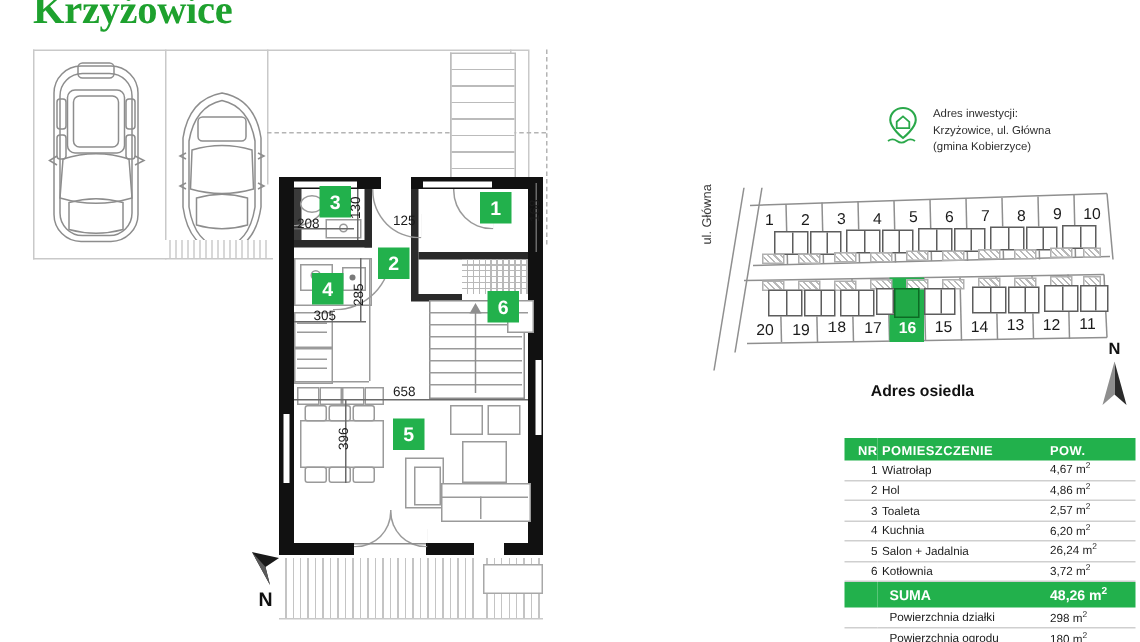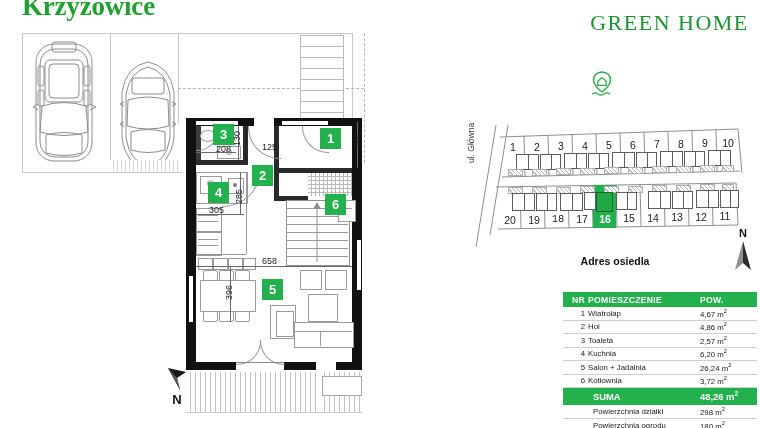--- a/index.html
+++ b/index.html
@@ -318,50 +318,54 @@
     <div class="dimline h" style="left:196px;top:266px;width:156px;"></div>
     <div class="dimline v" style="left:230px;top:266px;height:56px;"></div>
 
     <div class="roomno" style="left:320px;top:128px;">1</div>
     <div class="roomno" style="left:252px;top:165px;">2</div>
     <div class="roomno" style="left:213px;top:124px;">3</div>
     <div class="roomno" style="left:208px;top:182px;">4</div>
     <div class="roomno" style="left:262px;top:279px;">5</div>
     <div class="roomno" style="left:325px;top:194px;">6</div>
 
-    <div class="dim" style="left:216px;top:144px;">208</div>
+    <div class="dim" style="left:198px;top:144px;">208</div>
     <div class="dim vert" style="left:232px;top:146px;">130</div>
     <div class="dim" style="left:262px;top:142px;">125</div>
     <div class="dim vert" style="left:351px;top:148px;">168</div>
     <div class="dim" style="left:209px;top:205px;">305</div>
     <div class="dim vert" style="left:234px;top:204px;">285</div>
     <div class="dim" style="left:262px;top:256px;">658</div>
     <div class="dim vert" style="left:224px;top:300px;">396</div>
 
     <div id="plan-compass">
       <svg width="34" height="28" viewBox="0 0 34 28">
         <path d="M8 2 L20 24 L17 12 L26 6 Z" fill="#1a1a1a"></path>
         <path d="M8 2 L17 12 L20 24 Z" fill="#5a5a5a"></path>
       </svg>
       <div class="n">N</div>
     </div>
   </div>
 
   <div id="right-panel">
 
     <div id="logo">
-      <div class="brand">GREEN HOME</div>
     </div>
 
     <div id="address">
       <svg width="24" height="28" viewBox="0 0 24 28">
         <path d="M12 2 C7 2 3.5 5.6 3.5 10 C3.5 15.2 12 22 12 22 C12 22 20.5 15.2 20.5 10 C20.5 5.6 17 2 12 2 Z" fill="none" stroke="#2aa84a" stroke-width="1.4"></path>
         <path d="M7.8 11.2 L12 7.6 L16.2 11.2 L16.2 15.4 L7.8 15.4 Z" fill="none" stroke="#2aa84a" stroke-width="1.2"></path>
         <path d="M2 24 q3 -2.2 6 0 q3 2.2 6 0 q3 -2.2 6 0" fill="none" stroke="#2aa84a" stroke-width="1.2"></path>
       </svg>
+      <div class="addr-text">
+        <div>Adres inwestycji:</div>
+        <div>Krzyżowice, ul. Główna</div>
+        <div>(gmina Kobierzyce)</div>
+      </div>
     </div>
 
     <div id="siteplan">
 
       <svg style="position:absolute;left:0;top:0;" width="290" height="130">
         <line x1="26" y1="0" x2="6" y2="122" stroke="#8f8f8f" stroke-width="1"></line>
         <line x1="38" y1="0" x2="20" y2="110" stroke="#8f8f8f" stroke-width="1"></line>
 
         <line x1="30" y1="12" x2="268" y2="4" stroke="#8f8f8f" stroke-width="1"></line>
         <line x1="32" y1="52" x2="270" y2="46" stroke="#8f8f8f" stroke-width="1"></line>

